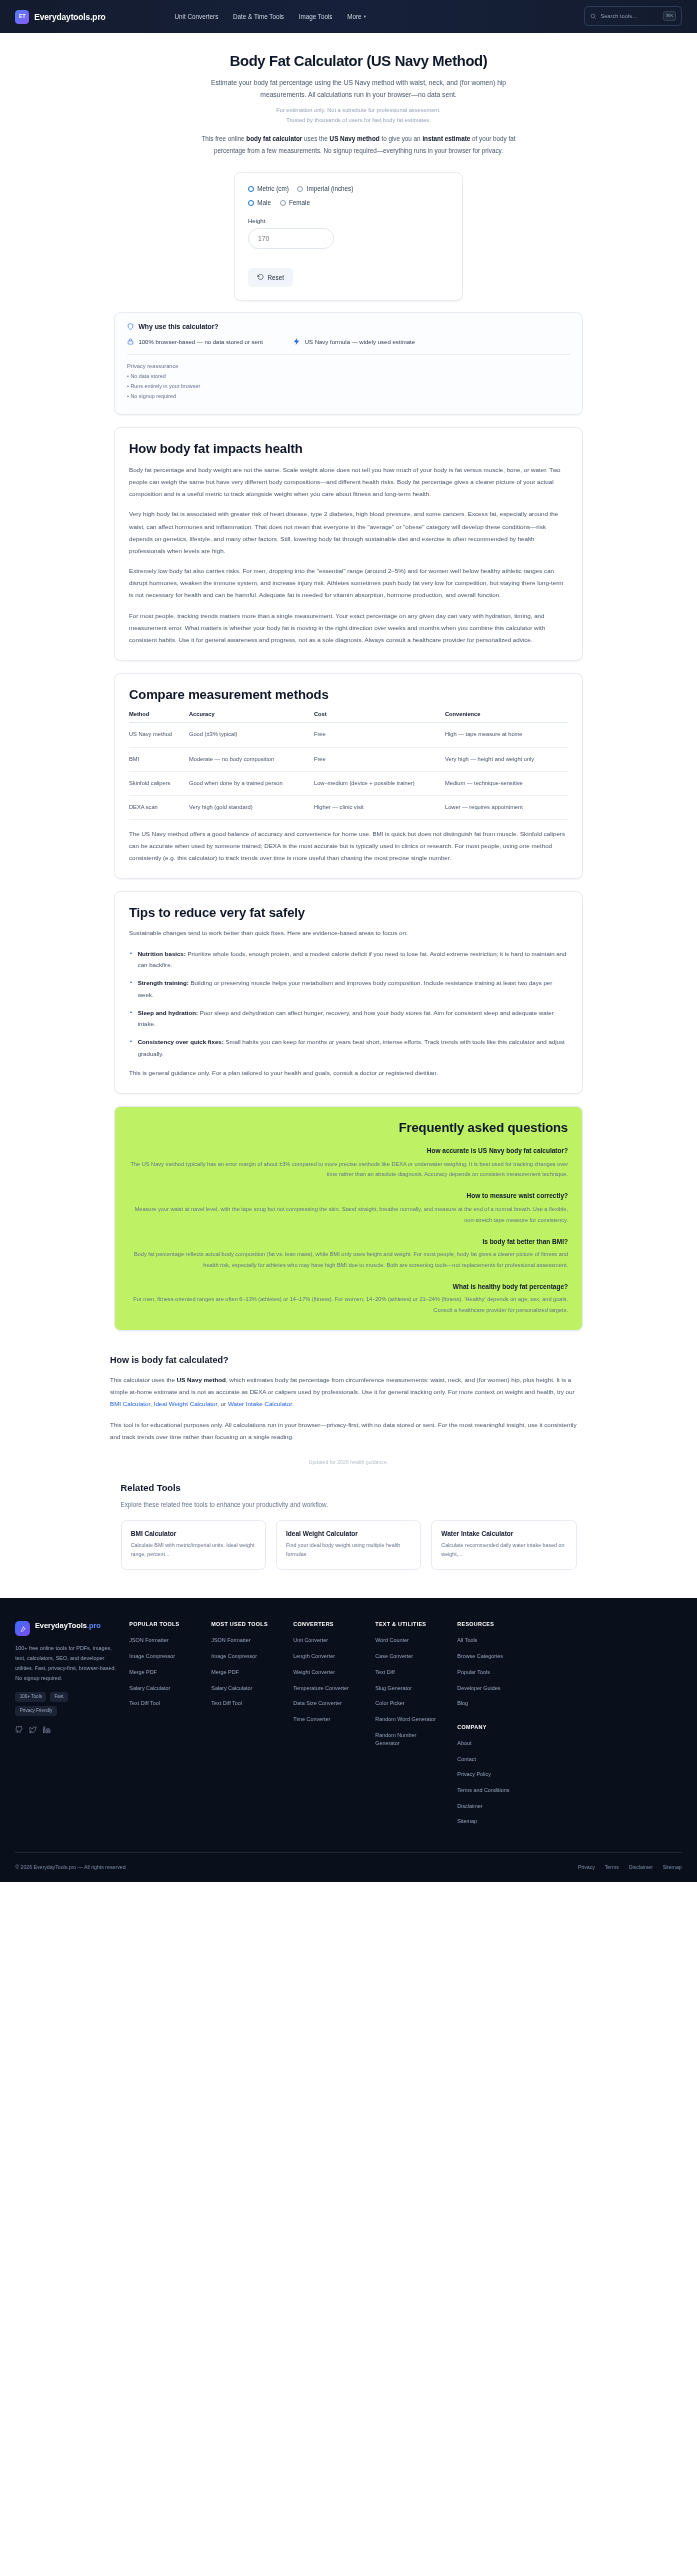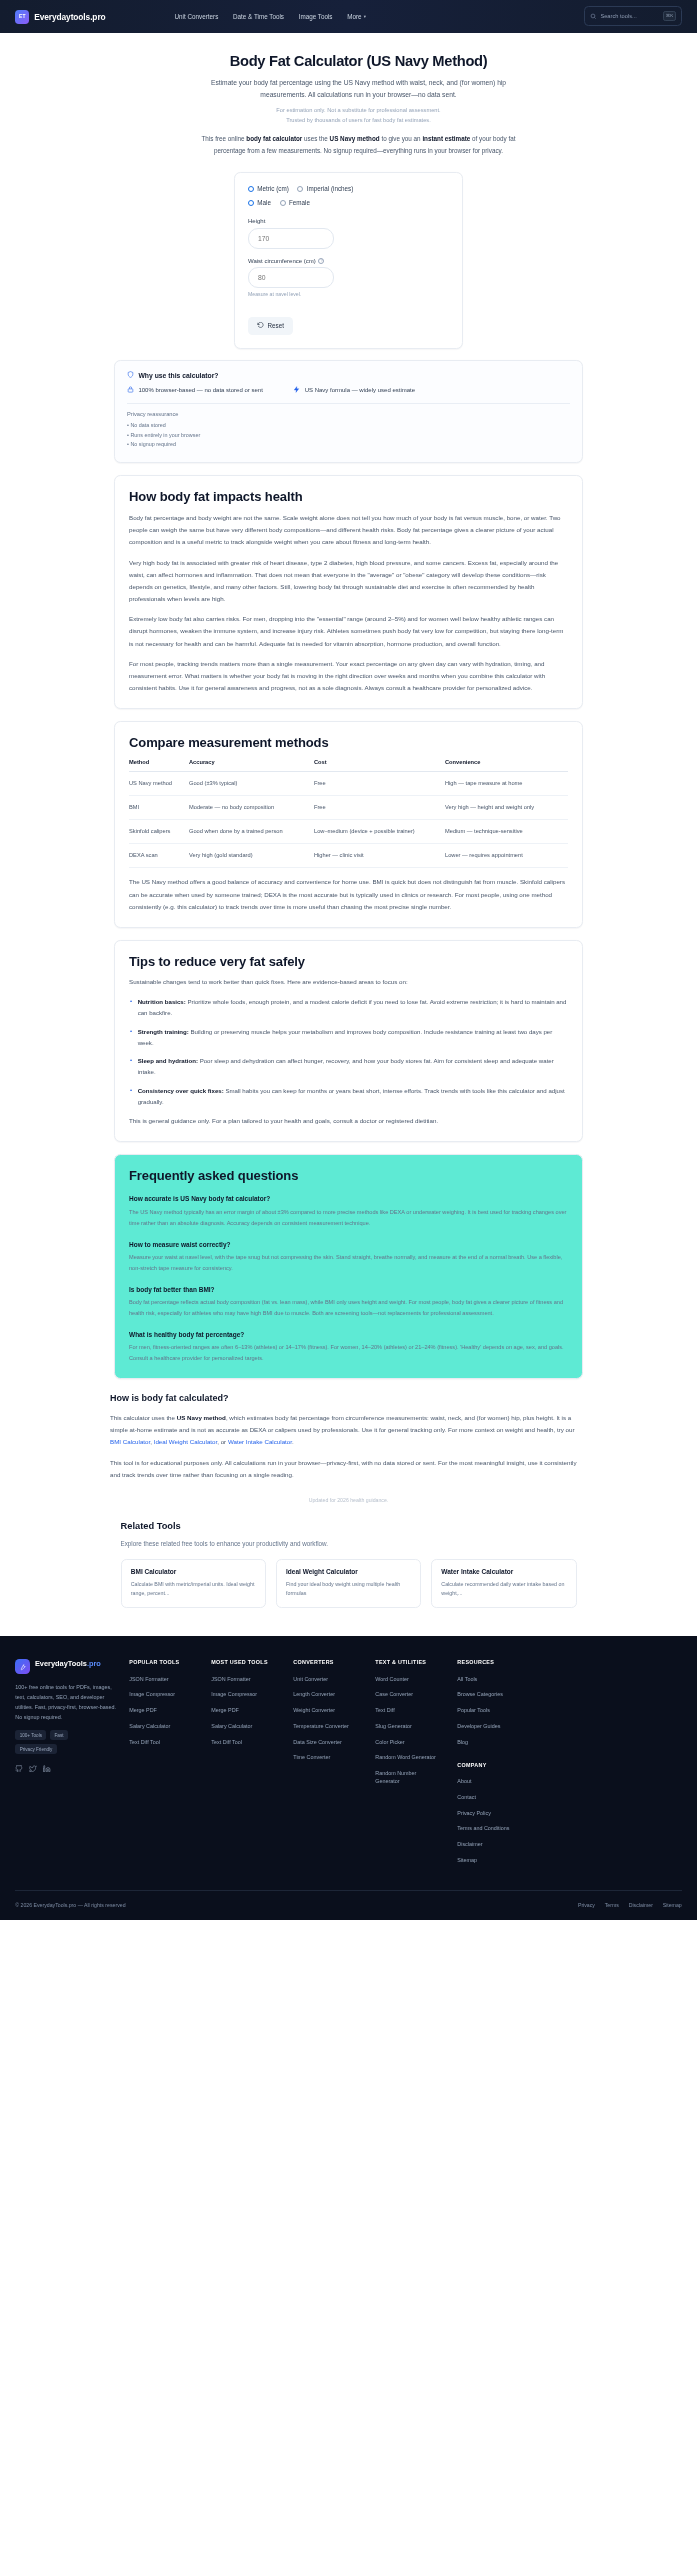--- a/index.html
+++ b/index.html
@@ -138,26 +138,26 @@
   ul.tips li {
     position: relative; padding-left: 8.7px; margin-bottom: 7px;
     font-size: 6.1px; color: #475569; line-height: 1.85;
   }
   ul.tips li:before {
     content: "•"; position: absolute; left: 1.1px; top: 0; color: #2563eb; font-size: 6px;
   }
   ul.tips li b { color: #0f172a; }
   .tips-note { font-size: 5.4px; color: #64748b; margin-top: 8.7px; line-height:1.8; }
 
-  .faq-card { background:#5eead4; }
+  .faq-card { background:#bef264;text-align:right; }
   .faq-q { font-size: 6.5px; font-weight: bold; color: #0f172a; margin-top: 12px; }
   .faq-a { font-size: 5.6px; color: #64748b; line-height: 1.95; margin-top: 4.4px; }
 
   
-  .how-sec { width: 490px; margin: 14px auto 0; padding: 0 6.5px; }
+  .how-sec { width: 490px; margin: 24px auto 0; padding: 0 6.5px; }
   .how-sec h2 { font-size: 9px; font-weight: bold; color: #0f172a; }
   .how-sec p { font-size: 6.2px; color: #475569; line-height: 1.95; margin-top: 8.7px; }
   .how-sec a { color: #2563eb; text-decoration: none; }
   .how-sec b { color: #0f172a; }
   .updated { text-align: center; font-size: 5.2px; color: #b6bfcc; margin-top: 16.3px; }
 
   
   .related { width: 469px; margin: 18px auto 0; padding: 0 6.5px 0 6.5px; }
   .related h2 { font-size: 9.3px; font-weight: bold; color: #0f172a; }
   .related .sub { font-size: 6.3px; color: #64748b; margin-top: 8.2px; }
@@ -263,28 +263,20 @@
     </label>
   </div>
 
   <div class="field">
     <label>
         <span>Height</span>
       </label>
     <input type="text" placeholder="170" style="">
   </div>
 
-  <div class="field">
-    <label>
-      <span>Waist circumference (cm)</span>
-      <span class="help-icon">?</span>
-    </label>
-    <input type="text" placeholder="80" style="">
-    <div class="hint">Measure at navel level.</div>
-  </div>
 
 
   <button class="reset-btn">
     <span>
       <svg width="7" height="7" viewBox="0 0 24 24" fill="none" stroke="currentColor" stroke-width="2" stroke-linecap="round">
           <path d="M3 9a9 9 0 1 1 1.5 6"></path>
           <polyline points="3 4 3 9 8 9"></polyline>
         </svg>
     </span>
     <span>Reset</span>

